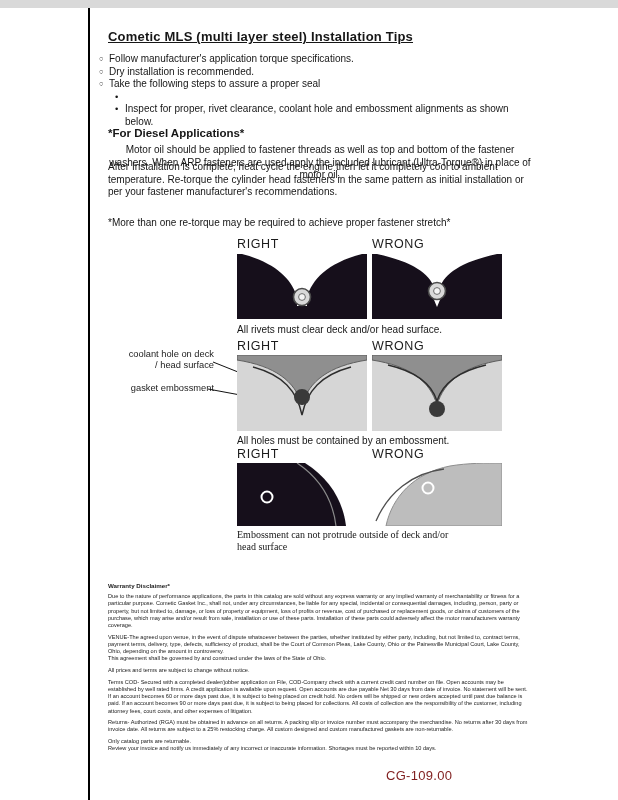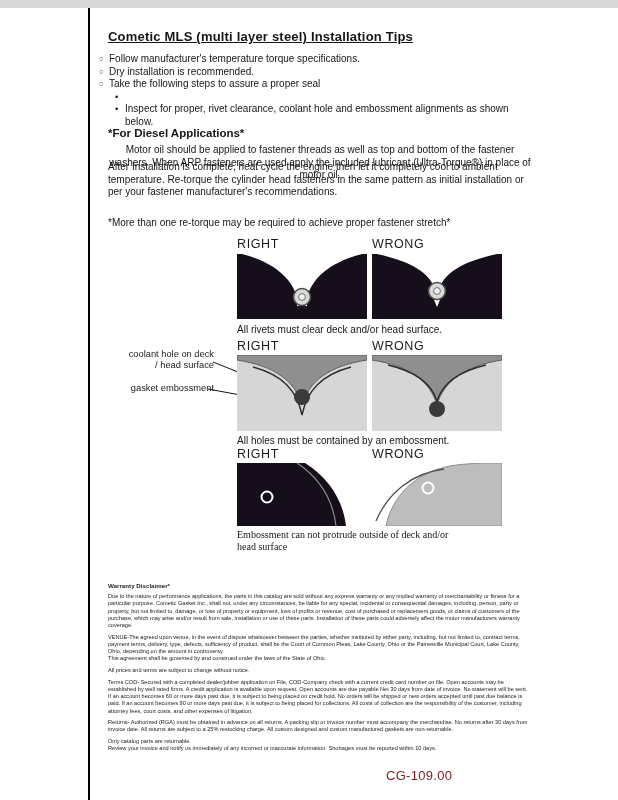--- a/index.html
+++ b/index.html
@@ -29,21 +29,21 @@
 
 <div class="page">
 
   <div class="left-rule"></div>
 
   <div class="abs title">Cometic MLS (multi layer steel) Installation Tips</div>
 
   <div class="abs intro">
     <div class="lrow">
       <span class="mk1">○</span>
-      <span>Follow manufacturer's temperature torque specifications.</span>
+      <span>Follow manufacturer's application torque specifications.</span>
     </div>
     <div class="lrow">
       <span class="mk1">○</span>
       <span>Dry installation is recommended.</span>
     </div>
     <div class="lrow">
       <span class="mk1">○</span>
       <span>Take the following steps to assure a proper seal</span>
     </div>
     <div class="lrow sub">

